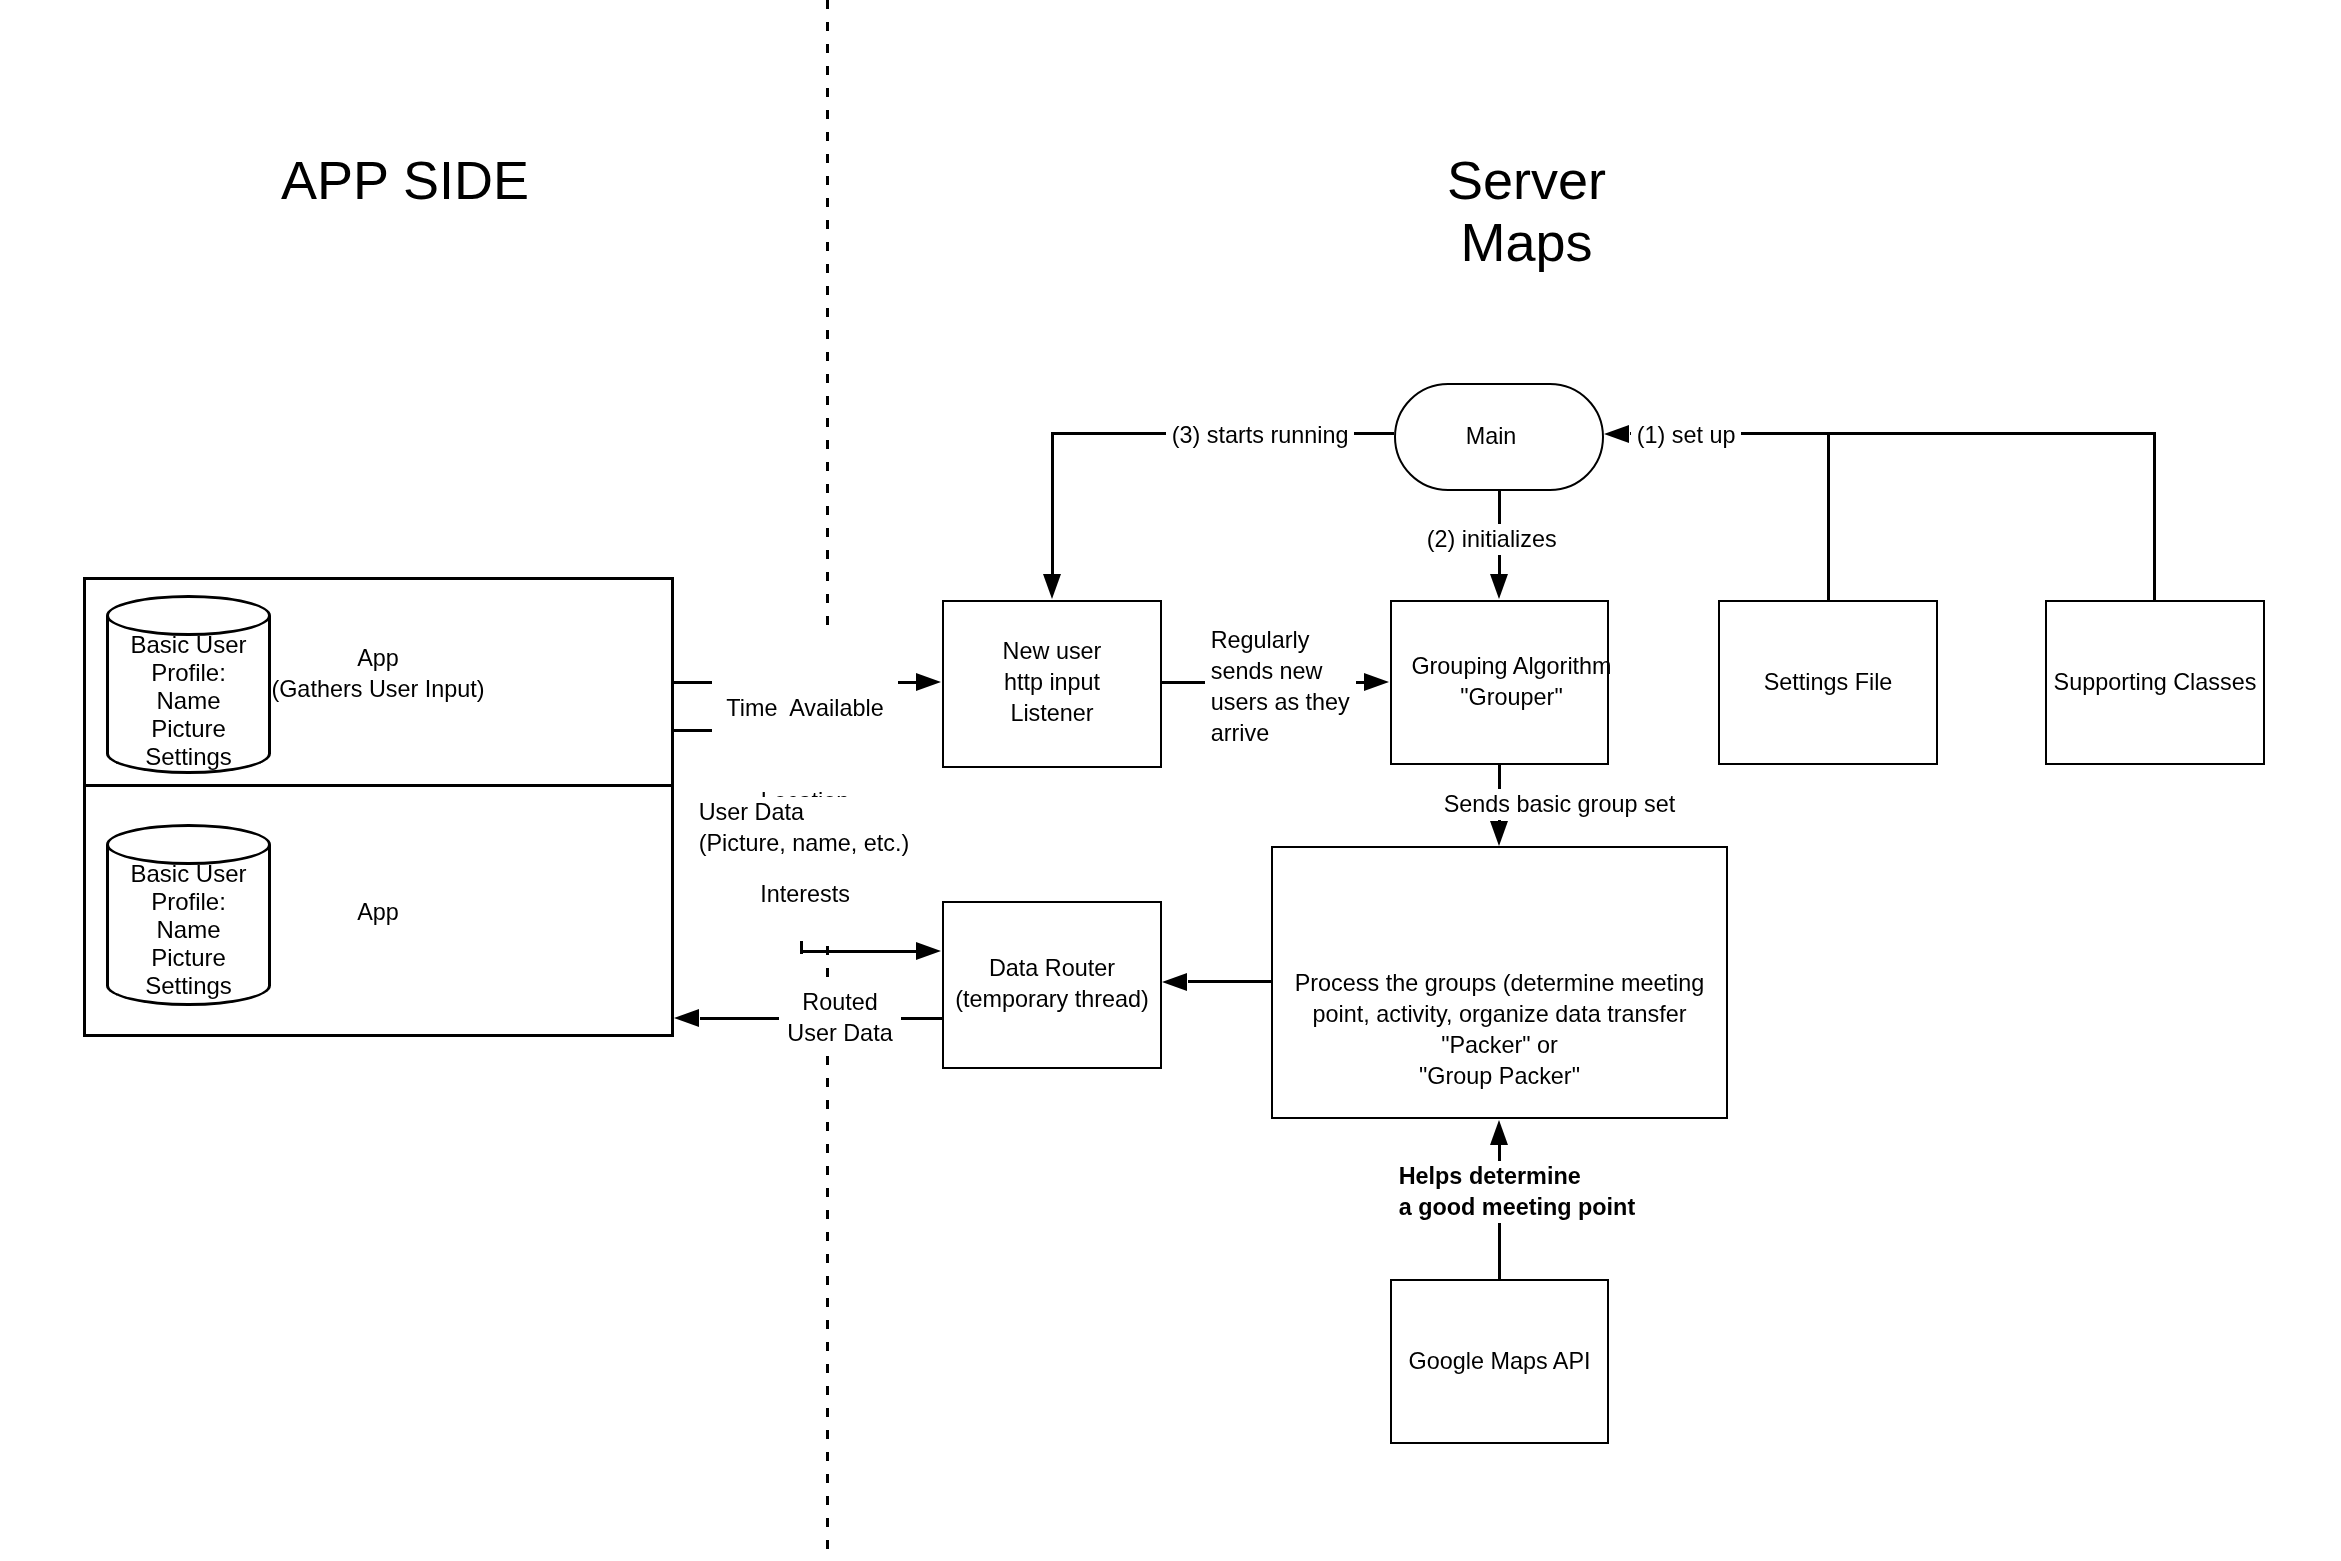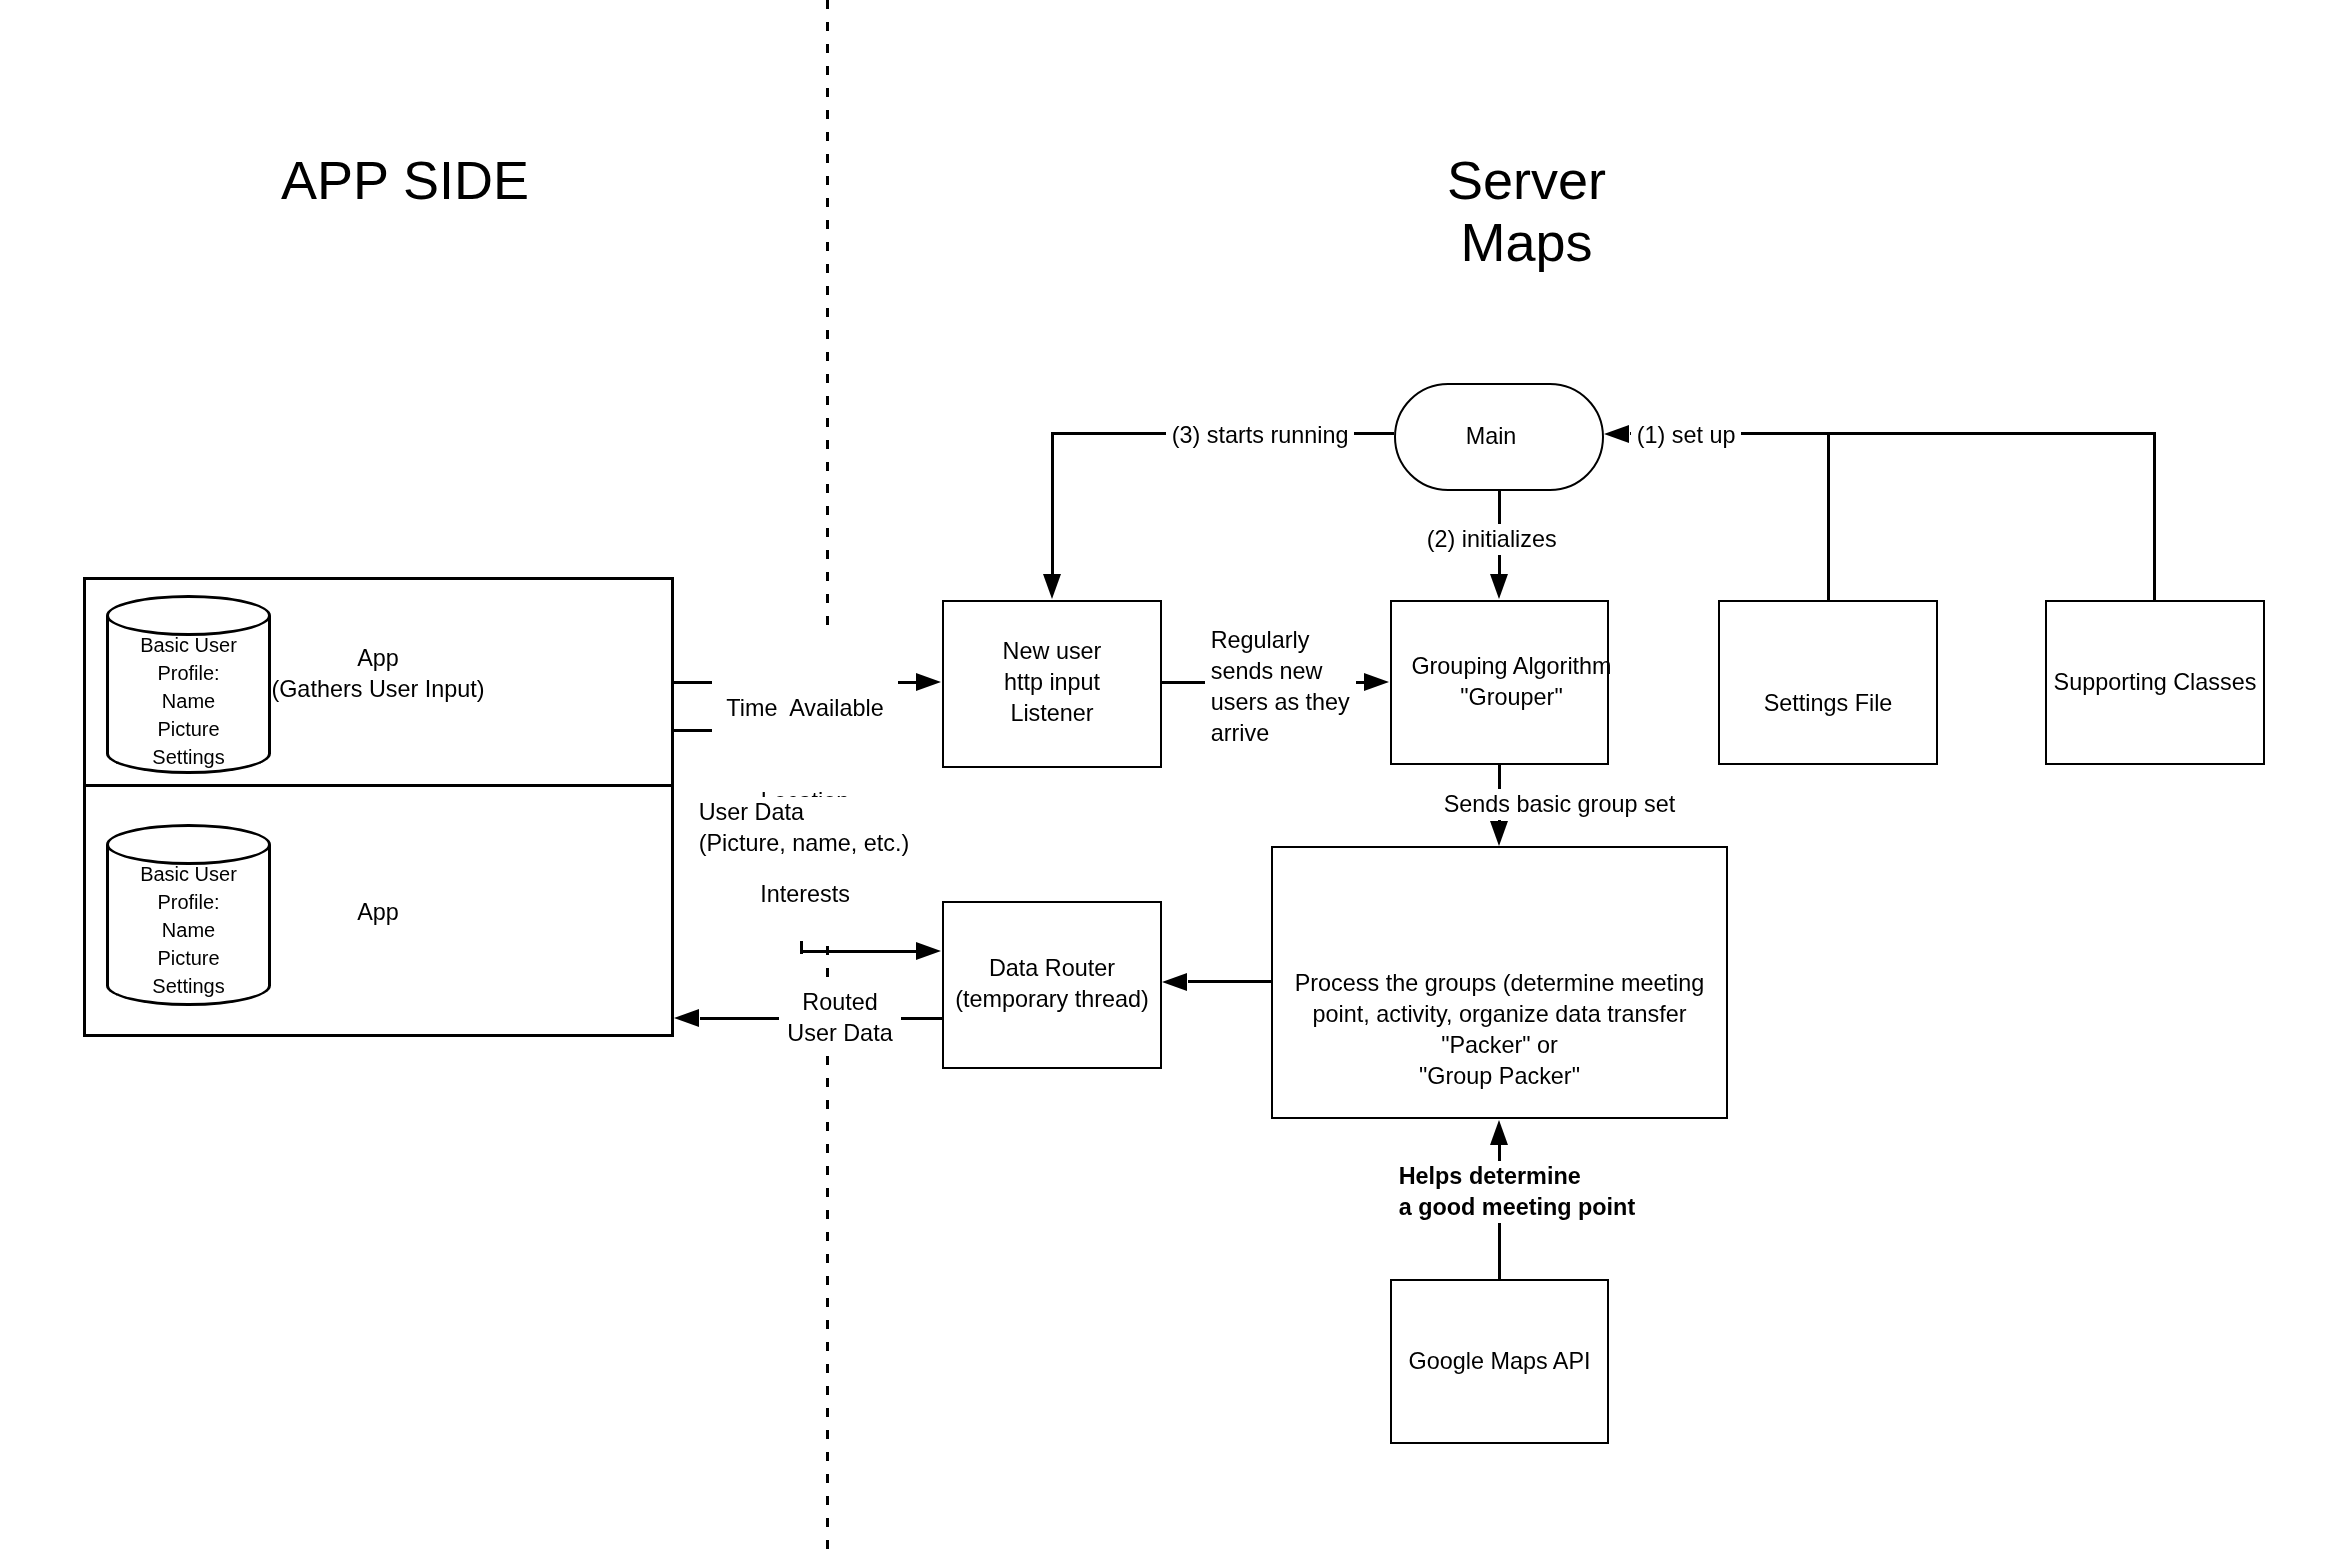--- a/index.html
+++ b/index.html
@@ -23,21 +23,21 @@
   .arr-l { border-width:9.2px 25.6px 9.2px 0; border-color:transparent #000 transparent transparent; }
   .arr-d { border-width:25.6px 9.2px 0 9.2px; border-color:#000 transparent transparent transparent; }
   .arr-u { border-width:0 9.2px 25.6px 9.2px; border-color:transparent transparent #000 transparent; }
   .divider {
     position:absolute; left:826px; top:0; width:2.8px; height:1562px; z-index:0;
     background:repeating-linear-gradient(to bottom, #000 0 9.2px, transparent 9.2px 22px);
   }
   .cyl { position:absolute; z-index:2; }
   .cyl-top { position:absolute; left:0; top:0; width:100%; height:41px; border:3.5px solid #000; border-radius:50%; background:#fff; z-index:2; }
   .cyl-body { position:absolute; left:0; top:20.6px; width:100%; bottom:0; border:3.5px solid #000; border-top:none; border-radius:0 0 82px 82px / 0 0 20.6px 20.6px; background:#fff; z-index:1; }
-  .cyl-lines { position:absolute; left:0; width:100%; text-align:center; font-size:20px; line-height:28px; z-index:3; }
+  .cyl-lines { position:absolute; left:0; width:100%; text-align:center; font-size:24px; line-height:28px; z-index:3; }
 </style>
 </head>
 <body>
 
 <div class="divider"></div>
 
 <div class="title" style="left:270px; top:149px; width:270px;">APP SIDE</div>
 <div class="title" style="left:1381px; top:149px; width:291px;">Server Maps</div>
 
 <div class="h-line" style="left:1052px; top:432px; width:342px;"></div>
@@ -85,21 +85,21 @@
   <div>Listener</div>
 </div>
 
 <div class="box" style="left:1390px; top:600px; width:219px; height:165px;"></div>
 <div class="lbl ctr" style="left:1390px; top:651px; width:219px;margin-left:12px;">
   <div>Grouping Algorithm</div>
   <div>"Grouper"</div>
 </div>
 
 <div class="box" style="left:1718px; top:600px; width:220px; height:165px;"></div>
-<div class="lbl ctr" style="left:1718px; top:688px; width:220px;">Settings File</div>
+<div class="lbl ctr" style="left:1718px; top:667px; width:220px;">Settings File</div>
 
 <div class="box" style="left:2045px; top:600px; width:220px; height:165px;"></div>
 <div class="lbl ctr" style="left:2045px; top:667px; width:220px;">Supporting Classes</div>
 
 <div class="box" style="left:1271px; top:846px; width:457px; height:273px;"></div>
 <div class="lbl ctr" style="left:1271px; top:920px; width:457px;margin-top:48px;">
   <div>Process the groups (determine meeting</div>
   <div>point, activity, organize data transfer</div>
   <div>"Packer" or</div>
   <div>"Group Packer"</div>

